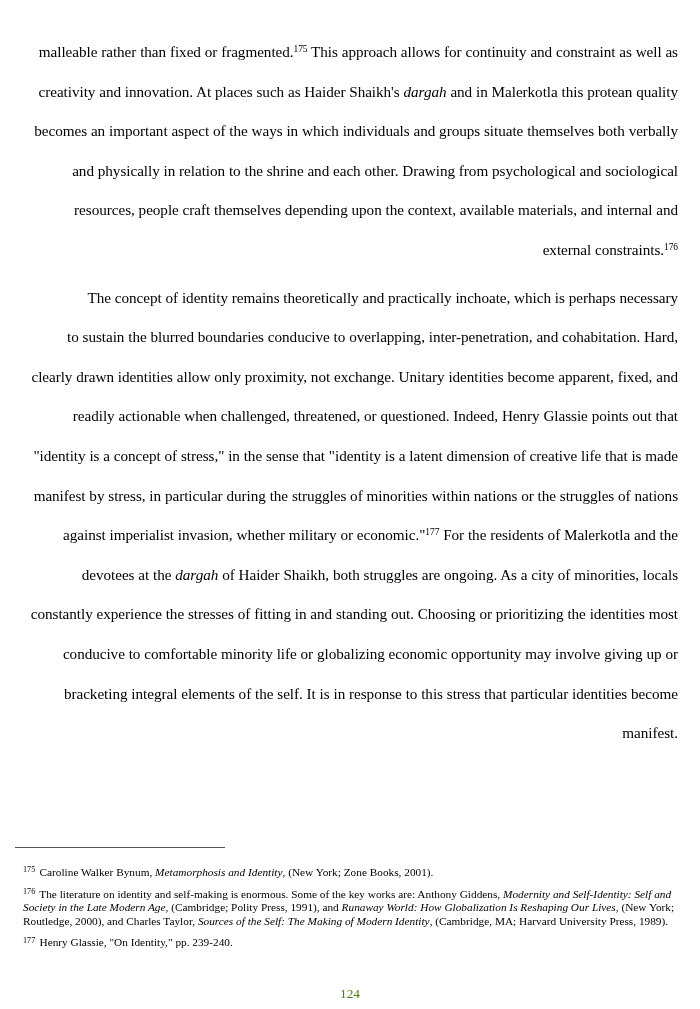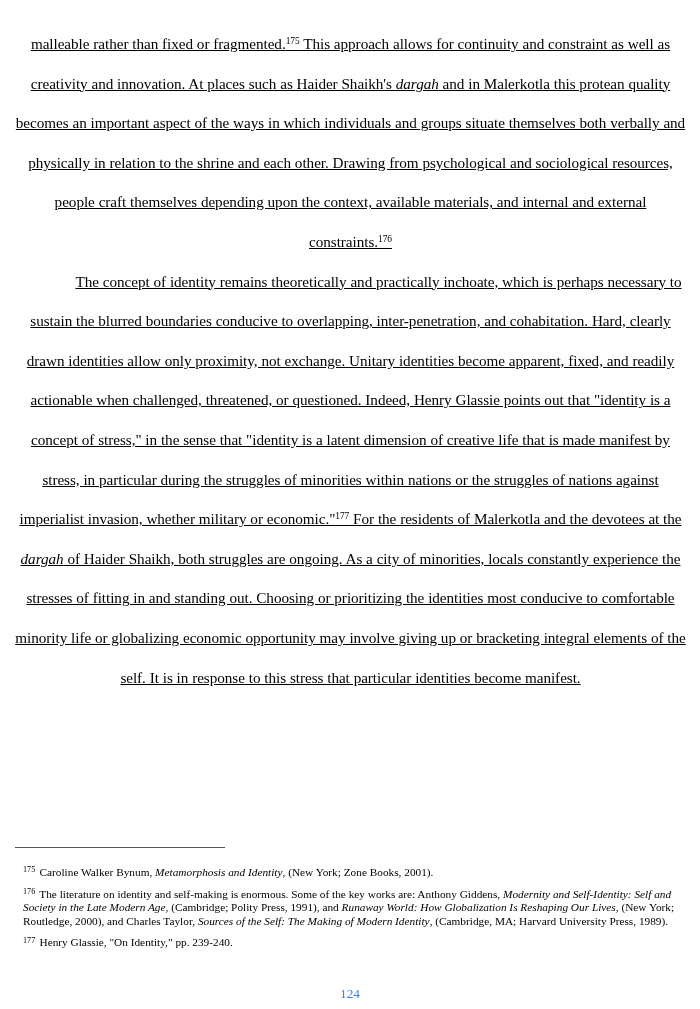--- a/index.html
+++ b/index.html
@@ -29,25 +29,24 @@
   .body-block {
     position: absolute;
     left: 15px;
     top: 24px;
     width: 671px;
   }
 
   .para {
     font-size: 15.2px;
     line-height: 39.6px;
-    text-align: center;
-    margin: 0;
+    text-align: right;
+    margin: 8px;
     letter-spacing: -0.05px;
     word-spacing: 0.1px;
-    text-decoration: underline;
   }
 
   .para.indented {
     text-indent: 56px;
   }
 
   .para + .para {
     margin-top: 0;
   }
 
@@ -95,21 +94,21 @@
 
   
   .page-number {
     position: absolute;
     left: 0;
     top: 986px;
     width: 700px;
     text-align: center;
     font-size: 13.4px;
     line-height: 16px;
-    color: #3b82f6;
+    color: #4d7c0f;
   }
 </style>
 </head>
 <body>
 
 <div id="page">
 
   <div class="body-block">
       <p class="para"><span>malleable rather than fixed or fragmented.</span><sup>175</sup><span>  This approach allows for continuity and constraint as well as creativity and innovation.  At places such as Haider Shaikh's </span><i>dargah</i><span> and in Malerkotla this protean quality becomes an important aspect of the ways in which individuals and groups situate themselves both verbally and physically in relation to the shrine and each other.  Drawing from psychological and sociological resources, people craft themselves depending upon the context, available materials, and internal and external constraints.</span><sup>176</sup></p>
       <p class="para indented"><span>The concept of identity remains theoretically and practically inchoate, which is perhaps necessary to sustain the blurred boundaries conducive to overlapping, inter-penetration, and cohabitation.  Hard, clearly drawn identities allow only proximity, not exchange.  Unitary identities become apparent, fixed, and readily actionable when challenged, threatened, or questioned.  Indeed, Henry Glassie points out that "identity is a concept of stress," in the sense that "identity is a latent dimension of creative life that is made manifest by stress, in particular during the struggles of minorities within nations or the struggles of nations against imperialist invasion, whether military or economic."</span><sup>177</sup><span>  For the residents of Malerkotla and the devotees at the </span><i>dargah</i><span> of Haider Shaikh, both struggles are ongoing.  As a city of minorities, locals constantly experience the stresses of fitting in and standing out.  Choosing or prioritizing the identities most conducive to comfortable minority life or globalizing economic opportunity may involve giving up or bracketing integral elements of the self.  It is in response to this stress that particular identities become manifest.</span></p>

